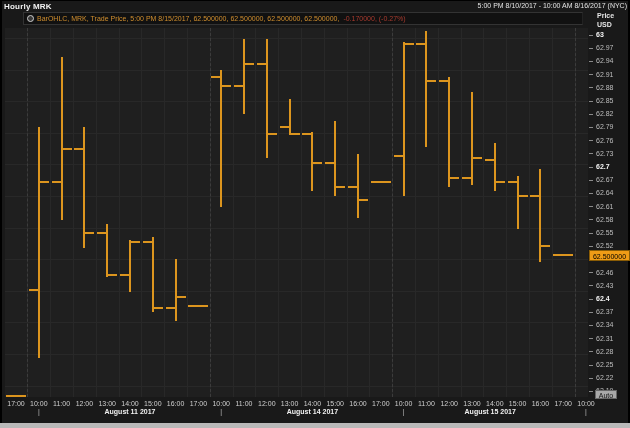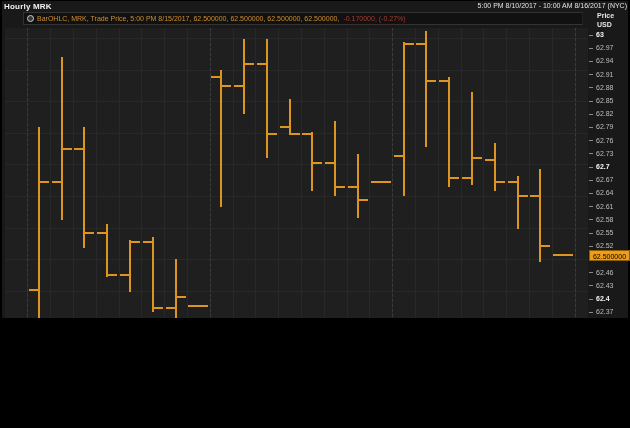--- a/index.html
+++ b/index.html
@@ -1,18 +1,18 @@
 <!DOCTYPE html>
 <html><head>
 <meta charset="utf-8">
 <style>
   html,body{margin:0;padding:0;background:#000;}
   *{box-sizing:border-box;}
   #canvas{
-    position:relative;width:630px;height:318px;background:#000;overflow:hidden;
+    position:relative;width:630px;height:428px;background:#000;overflow:hidden;
     font-family:"Liberation Sans",sans-serif;-webkit-font-smoothing:none;
   }
   #panel{position:absolute;left:2px;top:1px;width:626px;height:422px;background:#191919;}
   #page-title{position:absolute;left:4px;top:2px;font-size:8px;font-weight:bold;color:#f2f2f2;letter-spacing:.2px;}
   #range-label{position:absolute;right:3px;top:2px;font-size:7px;color:#e3e3e3;}
   #tape-row{position:absolute;left:23px;top:12px;width:560px;height:13px;background:#111;border:1px solid #333;border-right-color:#222;display:flex;align-items:center;padding:0 3px;}
   #legend-bullet{width:7px;height:7px;border-radius:50%;border:1px solid #cfcfcf;background:#3a3a3a;margin-right:3px;flex:0 0 auto;}
   .tape-text{font-size:7px;white-space:nowrap;}
   .tape-main{color:#d08e2e;}
   .tape-chg{color:#a83a2e;margin-left:4px;}

